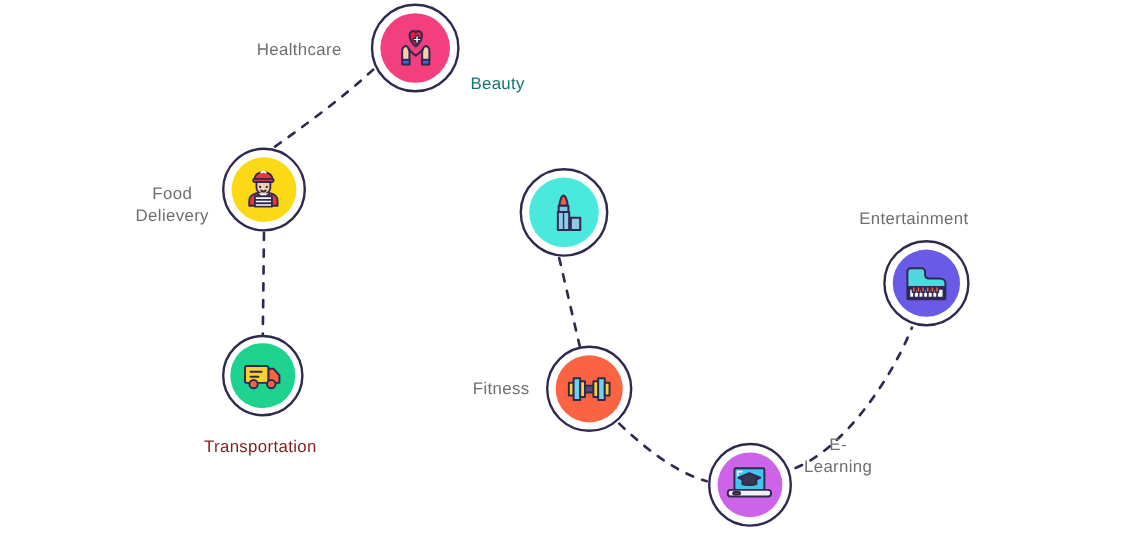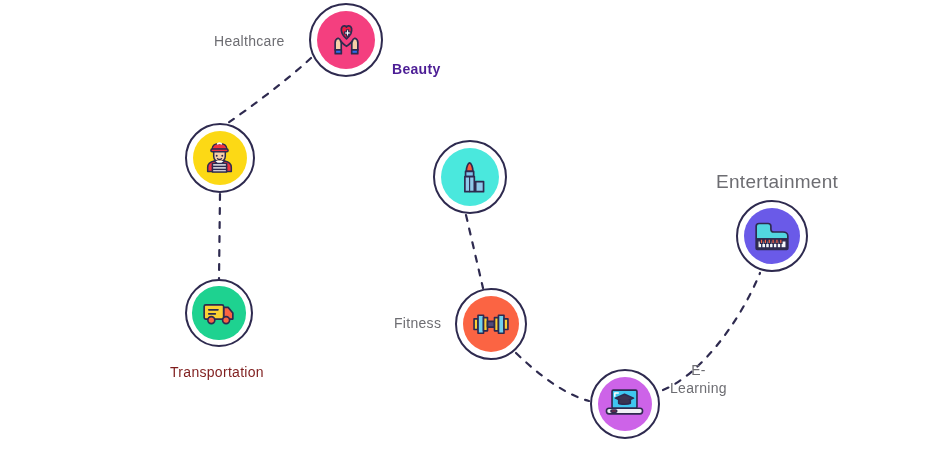--- a/index.html
+++ b/index.html
@@ -53,21 +53,21 @@
   .label {
     position: absolute;
     color: #6d6d72;
     font-size: 14px;
     line-height: 18px;
     letter-spacing: 0.3px;
     white-space: pre-line;
     text-align: center;
   }
   .label-lg {
-    font-size: 19px;
+    font-size: 14px;
     line-height: 24px;
     color: #636366;
   }
 </style>
 </head>
 <body>
 
 <div id="diagram-canvas" style="background: rgb(255, 255, 255);">
     <svg class="connector-layer" viewBox="0 0 951 450">
       <path d="M 311 58 C 285 82, 252 106, 228 123" fill="none" stroke="#2e2a4f" stroke-width="2.2" stroke-linecap="round" stroke-dasharray="6 8"></path>
@@ -109,20 +109,22 @@
         <path d="M9 33 v-3.8 c0-3.4 2.8-5.4 6.2-6 l4.8 2 4.8-2 c3.4 0.6 6.2 2.6 6.2 6 V33 z" fill="#ef3340"></path>
         <path d="M15.2 23.2 L20 27.8 l4.8-4.6" fill="#ffffff"></path>
         <rect x="13.4" y="25.6" width="13.2" height="2.8" fill="#ffffff"></rect>
         <rect x="13.4" y="28.4" width="13.2" height="2.8" fill="#ffffff"></rect>
         <rect x="13.4" y="31.2" width="13.2" height="2.4" fill="#ffffff"></rect>
       </g>
     </svg>
         </span>
       </div>
     </div>
+    <div class="label" style="left: 113px; top: 152px; color: rgb(109, 109, 114); text-align: center;">Food
+Delievery</div>
     <div class="node" style="left: 185px; top: 279px; width: 68px; height: 68px; border-color: rgb(46, 42, 79);">
       <div class="node-fill" style="background: rgb(30, 210, 144);">
         <span style="display: block; width: 41px; height: 41px;">
           <svg width="100%" height="100%" viewBox="0 0 40 40">
       <g stroke="#2e2a4f" stroke-width="1.6" stroke-linejoin="round" stroke-linecap="round">
         <path d="M25 15 h4.4 l4.6 5.4 v6 H25 z" fill="#fb6443"></path>
         <rect x="6" y="12.6" width="19" height="13.8" rx="1.6" fill="#fcd034"></rect>
         <path d="M10.5 17.4 h9" fill="none"></path>
         <path d="M10.5 21.4 h6.4" fill="none"></path>
         <circle cx="13" cy="27.4" r="3.4" fill="#fb6443"></circle>
@@ -141,21 +143,21 @@
         <path d="M16.2 14.6 c0-4 1.8-7.6 3-7.6 s3 3.6 3 7.6 z" fill="#fb5a3c"></path>
         <rect x="15.6" y="14.6" width="7.2" height="4.6" fill="#7fc4e8"></rect>
         <rect x="15" y="19.2" width="8.4" height="13.4" fill="#8fc9ea"></rect>
         <path d="M19.2 19.2 v13.4" fill="none" stroke-width="1"></path>
         <rect x="24.6" y="23.6" width="7" height="9" fill="#8fc9ea"></rect>
       </g>
     </svg>
         </span>
       </div>
     </div>
-    <div class="label" style="left: 392px; top: 60px; color: #4c1d95; text-align: left; font-weight: bold;">Beauty</div>
+    <div class="label" style="left: 392px; top: 60px; color: #0f766e; text-align: left;">Beauty</div>
     <div class="node" style="left: 455px; top: 288px; width: 72px; height: 72px; border-color: rgb(46, 42, 79);">
       <div class="node-fill" style="background: rgb(251, 100, 67);">
         <span style="display: block; width: 44px; height: 44px;">
           <svg width="100%" height="100%" viewBox="0 0 40 40">
       <g stroke="#2e2a4f" stroke-width="1.5" stroke-linejoin="round" stroke-linecap="round">
         <rect x="4.6" y="15.4" width="3.6" height="9.6" fill="#fcd034"></rect>
         <rect x="8.2" y="12" width="5" height="16.4" fill="#6fd2ef"></rect>
         <rect x="13.2" y="14.2" width="3.6" height="12" fill="#fcd034"></rect>
         <rect x="16.8" y="17.6" width="6.4" height="5.2" fill="#514a7a"></rect>
         <rect x="23.2" y="14.2" width="3.6" height="12" fill="#fcd034"></rect>

